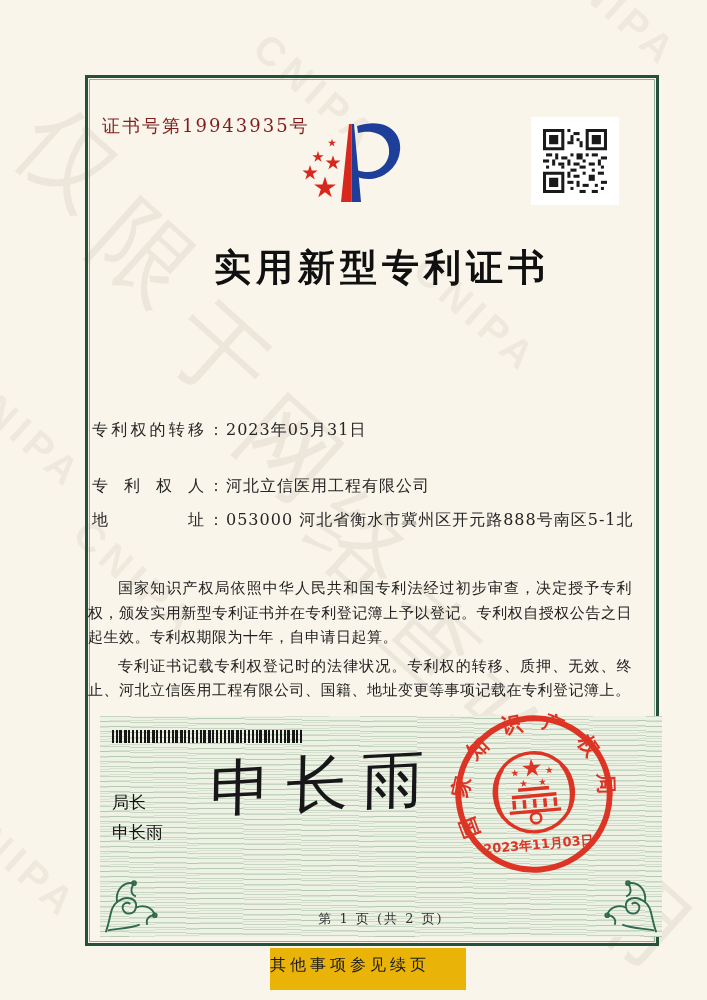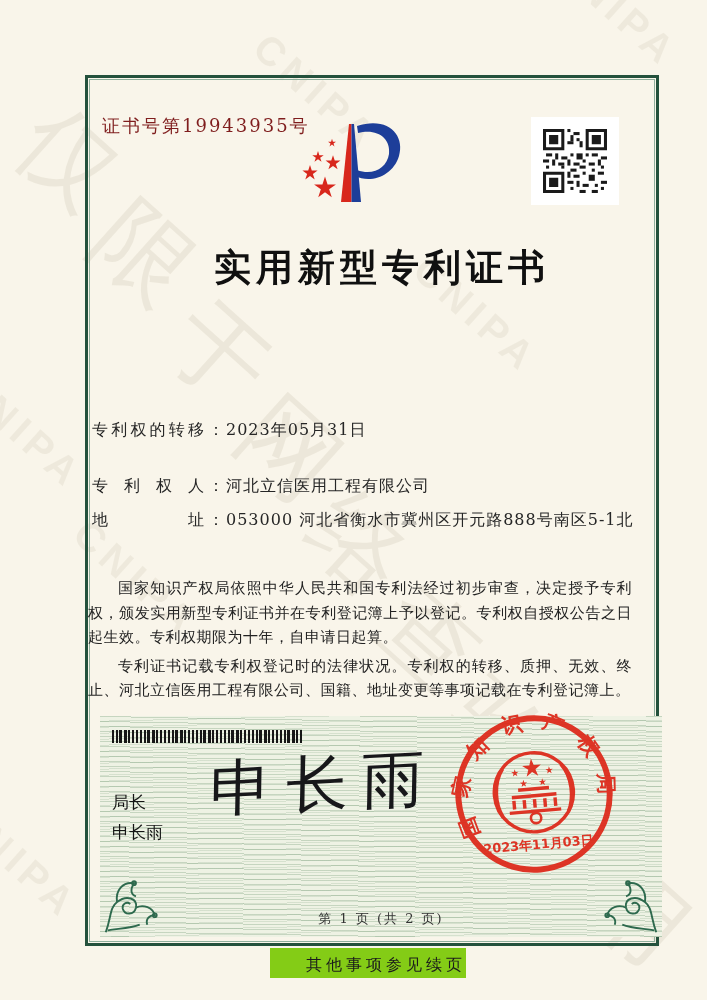--- a/index.html
+++ b/index.html
@@ -55,22 +55,22 @@
   .signature{position:absolute;left:110px;top:26px;font-size:62px;color:#17171a;letter-spacing:14px;
              transform:rotate(-3deg) skewX(-4deg);font-family:"DejaVu Serif",serif;z-index:4;}
   .page-num{position:absolute;left:0;top:194px;width:100%;text-align:center;font-size:13px;color:#333;letter-spacing:2px;}
   .flourish{position:absolute;bottom:1px;width:66px;height:66px;}
   .flourish.left{left:2px;}
   .flourish.right{right:2px;transform:scaleX(-1);}
 
   .seal{position:absolute;left:448px;top:708px;width:172px;height:172px;z-index:5;
         transform:rotate(-5deg);opacity:.93;}
 
-  .note-box{position:absolute;left:270px;top:948px;width:196px;height:30px;background:#84cc16;
-            z-index:3;text-align:right;line-height:34px;font-size:16px;letter-spacing:4px;color:#1c1c1c;}
+  .note-box{position:absolute;left:270px;top:948px;width:196px;height:42px;background:#eab308;
+            z-index:3;text-align:left;line-height:34px;font-size:16px;letter-spacing:4px;color:#1c1c1c;}
 </style>
 </head>
 <body>
 
 <div class="page">
 
   <span class="wm wm-ch" style="left:20px;top:95px">仅</span>
   <span class="wm wm-ch" style="left:95px;top:190px">限</span>
   <span class="wm wm-ch" style="left:170px;top:290px">于</span>
   <span class="wm wm-ch" style="left:240px;top:385px">网</span>

